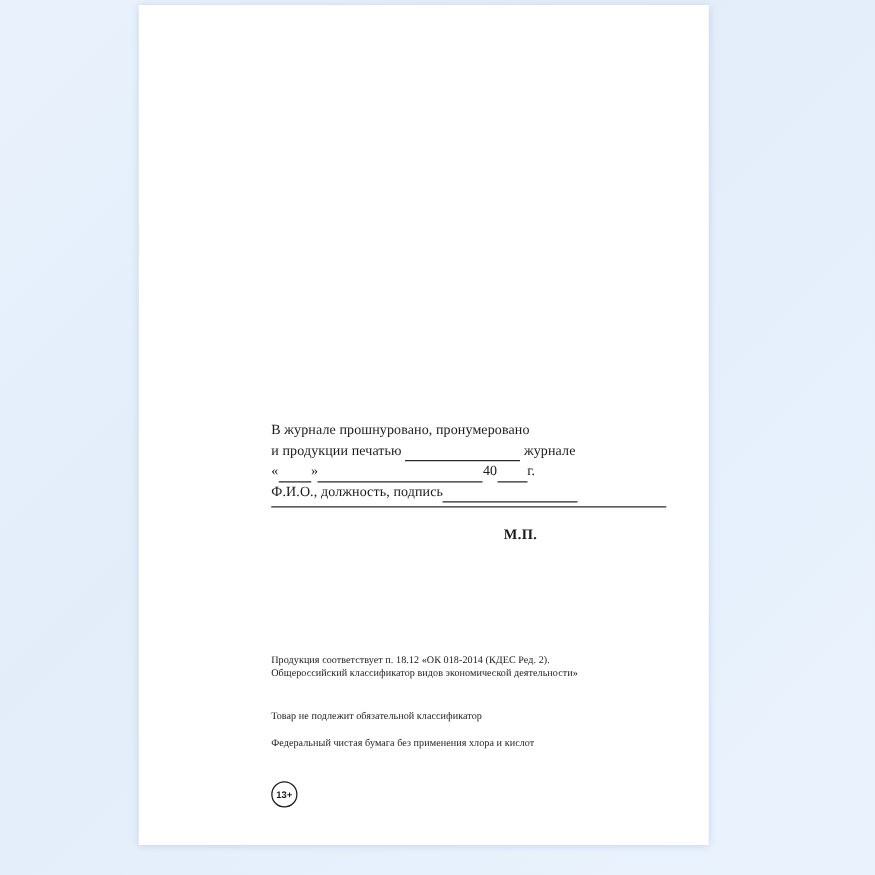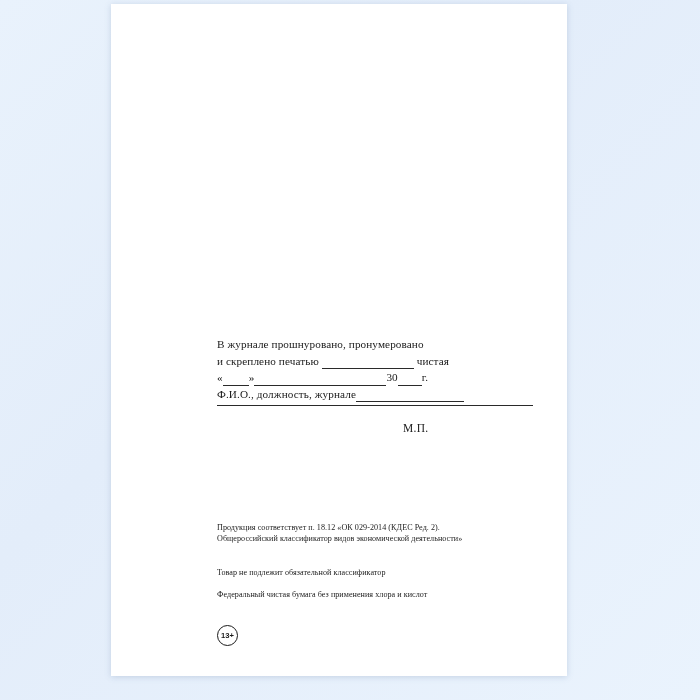--- a/index.html
+++ b/index.html
@@ -53,20 +53,21 @@
     border-bottom: 1px solid #2a2a2a;
     height: 1px;
   }
   .mp {
     position: absolute;
     left: 292px;
     top: 418px;
     font-size: 11.5px;
     color: #1a1a1a;
     letter-spacing: 0.3px;
+    font-weight: bold;
   }
   .legal {
     position: absolute;
     left: 106px;
     top: 518px;
     width: 340px;
     color: #1a1a1a;
   }
   .legal p {
     margin: 0;
@@ -120,37 +121,37 @@
 </style>
 </head>
 <body>
 
 <div id="stage">
   <div id="page">
 
     <div class="block-sign">
       <div class="sign-line">В журнале прошнуровано, пронумеровано</div>
       <div class="sign-line">
-        <span>и скреплено печатью</span>
+        <span>и продукции печатью</span>
         <span class="sign-rule" style="width:92px"></span>
-        <span>чистая</span>
+        <span>журнале</span>
       </div>
       <div class="sign-line">
-        <span>«</span><span class="sign-rule" style="width:26px"></span><span>»</span><span class="sign-rule" style="width:132px"></span><span>30</span><span class="sign-rule" style="width:24px"></span><span>г.</span>
+        <span>«</span><span class="sign-rule" style="width:26px"></span><span>»</span><span class="sign-rule" style="width:132px"></span><span>40</span><span class="sign-rule" style="width:24px"></span><span>г.</span>
       </div>
       <div class="sign-line">
-        <span>Ф.И.О., должность, журнале</span><span class="sign-rule" style="width:108px"></span>
+        <span>Ф.И.О., должность, подпись</span><span class="sign-rule" style="width:108px"></span>
       </div>
       <div class="rule-full"></div>
     </div>
 
     <div class="mp">М.П.</div>
 
     <div class="legal">
-      <p>Продукция соответствует п. 18.12 «ОК 029-2014 (КДЕС Ред. 2).</p>
+      <p>Продукция соответствует п. 18.12 «ОК 018-2014 (КДЕС Ред. 2).</p>
       <p>Общероссийский классификатор видов экономической деятельности»</p>
       <div class="gap"></div>
       <div class="gap"></div>
       <p>Товар не подлежит обязательной классификатор</p>
       <div class="gap"></div>
       <p>Федеральный чистая бумага без применения хлора и кислот</p>
     </div>
 
     <div class="mark-row">
       <div class="age-badge">13+</div>

